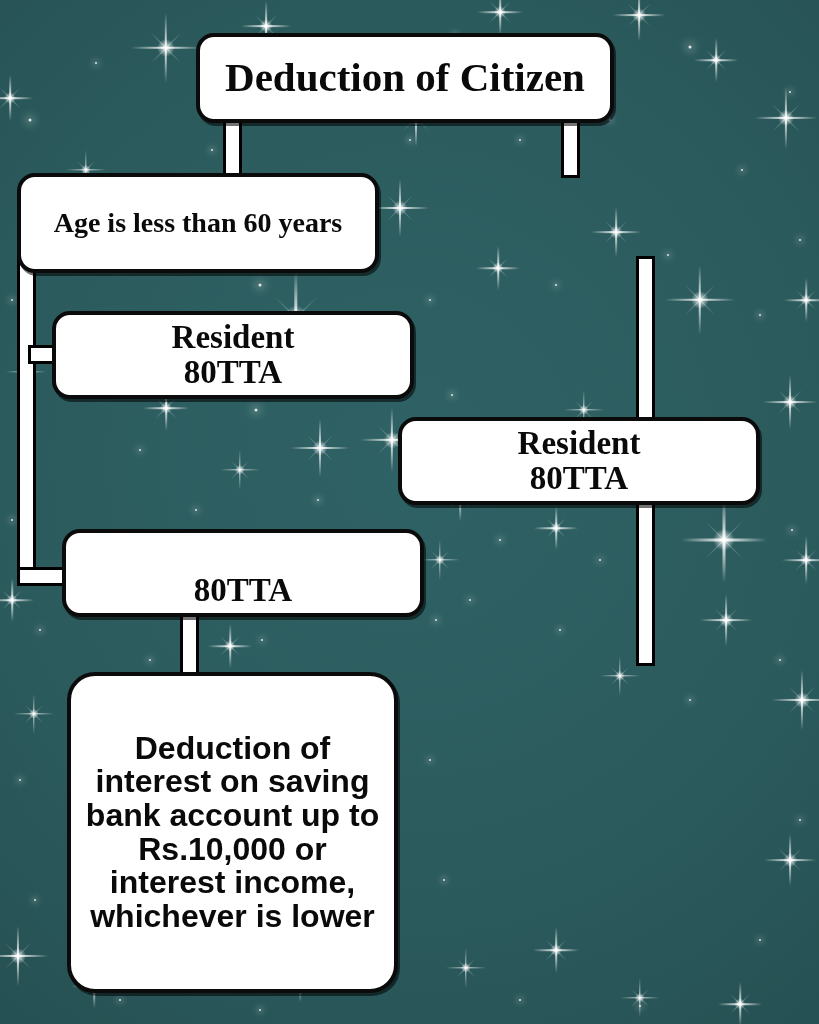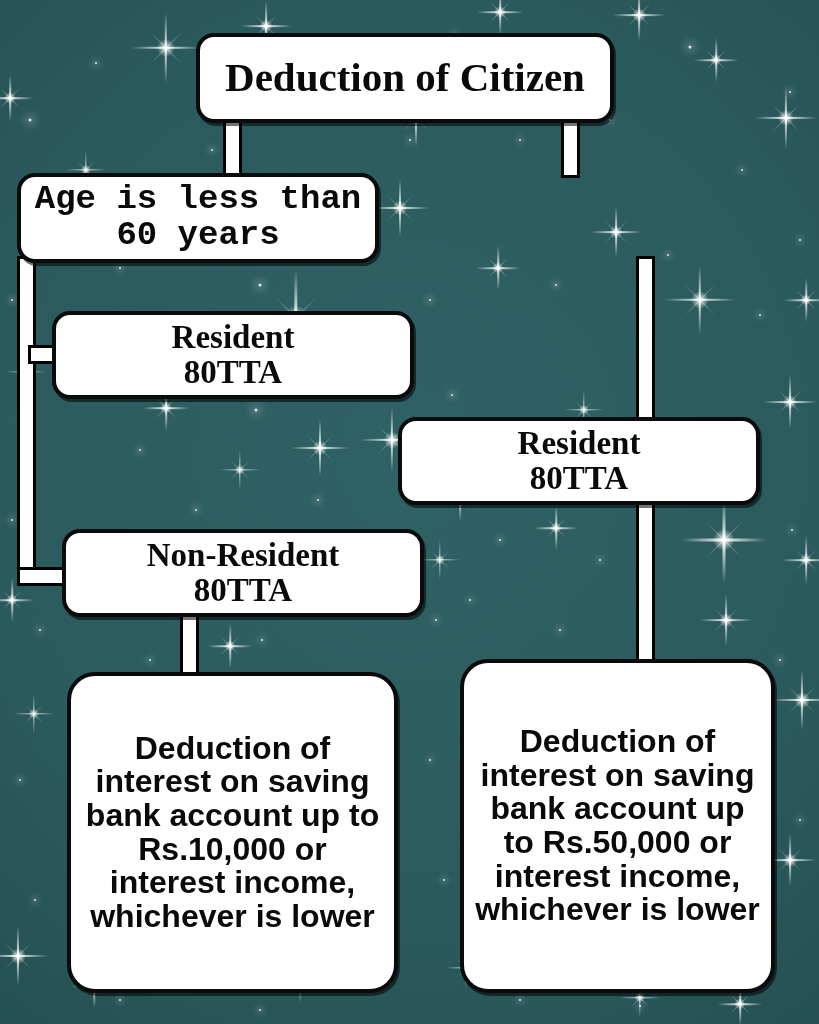--- a/index.html
+++ b/index.html
@@ -94,21 +94,21 @@
     text-align: center;
     color: #0a0a0a;
     box-shadow: 2px 3px 0 rgba(0,0,0,.55);
     padding: 2px 8px;
     line-height: 1.05;
   }
   .serif { font-family: "Liberation Serif", "DejaVu Serif", serif; font-weight: bold; }
   .sans  { font-family: "Liberation Sans", "DejaVu Sans", sans-serif; font-weight: bold; }
 
   #node-title     { left: 196px; top: 33px;  width: 418px; height: 90px;  font-size: 41px; }
-  #node-under60   { left: 17px;  top: 173px; width: 362px; height: 90px;  font-size: 34px; font-family: Liberation Mono, monospace; }
+  #node-under60   { left: 17px;  top: 173px; width: 362px; height: 100px;  font-size: 28px; }
   #node-senior    { left: 442px; top: 173px; width: 360px; height: 90px;  font-size: 41px; }
   #node-res-left  { left: 52px;  top: 311px; width: 362px; height: 88px;  font-size: 33px; }
   #node-res-right { left: 398px; top: 417px; width: 362px; height: 88px;  font-size: 33px; }
   #node-nonres    { left: 62px;  top: 529px; width: 362px; height: 88px;  font-size: 33px; }
   #node-ded-left  { left: 67px;  top: 672px; width: 331px; height: 321px; font-size: 32px; border-radius: 28px; }
   #node-ded-right { left: 460px; top: 659px; width: 315px; height: 334px; font-size: 32px; border-radius: 28px; }
 
   .node .txt { display: block; width: 100%; }
 </style>
 <style>.burst[data-id="b166_48"]::before{width:70px;height:2.45px;}.burst[data-id="b166_48"]::after{height:70px;width:2.45px;}.burst[data-id="b166_48"] > u::before{width:43.4px;height:1px;}.burst[data-id="b166_48"] > u::after{height:43.4px;width:1px;}</style><style>.burst[data-id="b266_26"]::before{width:50px;height:1.7500000000000002px;}.burst[data-id="b266_26"]::after{height:50px;width:1.7500000000000002px;}.burst[data-id="b266_26"] > u::before{width:31px;height:1px;}.burst[data-id="b266_26"] > u::after{height:31px;width:1px;}</style><style>.burst[data-id="b416_118"]::before{width:58px;height:2.0300000000000002px;}.burst[data-id="b416_118"]::after{height:58px;width:2.0300000000000002px;}.burst[data-id="b416_118"] > u::before{width:35.96px;height:1px;}.burst[data-id="b416_118"] > u::after{height:35.96px;width:1px;}</style><style>.burst[data-id="b500_12"]::before{width:46px;height:1.61px;}.burst[data-id="b500_12"]::after{height:46px;width:1.61px;}.burst[data-id="b500_12"] > u::before{width:28.52px;height:1px;}.burst[data-id="b500_12"] > u::after{height:28.52px;width:1px;}</style><style>.burst[data-id="b639_15"]::before{width:52px;height:1.8200000000000003px;}.burst[data-id="b639_15"]::after{height:52px;width:1.8200000000000003px;}.burst[data-id="b639_15"] > u::before{width:32.24px;height:1px;}.burst[data-id="b639_15"] > u::after{height:32.24px;width:1px;}</style><style>.burst[data-id="b716_60"]::before{width:44px;height:1.54px;}.burst[data-id="b716_60"]::after{height:44px;width:1.54px;}.burst[data-id="b716_60"] > u::before{width:27.28px;height:1px;}.burst[data-id="b716_60"] > u::after{height:27.28px;width:1px;}</style><style>.burst[data-id="b786_118"]::before{width:62px;height:2.1700000000000004px;}.burst[data-id="b786_118"]::after{height:62px;width:2.1700000000000004px;}.burst[data-id="b786_118"] > u::before{width:38.44px;height:1px;}.burst[data-id="b786_118"] > u::after{height:38.44px;width:1px;}</style><style>.burst[data-id="b10_98"]::before{width:46px;height:1.61px;}.burst[data-id="b10_98"]::after{height:46px;width:1.61px;}.burst[data-id="b10_98"] > u::before{width:28.52px;height:1px;}.burst[data-id="b10_98"] > u::after{height:28.52px;width:1px;}</style><style>.burst[data-id="b86_170"]::before{width:40px;height:1.4000000000000001px;}.burst[data-id="b86_170"]::after{height:40px;width:1.4000000000000001px;}.burst[data-id="b86_170"] > u::before{width:24.8px;height:1px;}.burst[data-id="b86_170"] > u::after{height:24.8px;width:1px;}</style><style>.burst[data-id="b296_318"]::before{width:96px;height:3.3600000000000003px;}.burst[data-id="b296_318"]::after{height:96px;width:3.3600000000000003px;}.burst[data-id="b296_318"] > u::before{width:59.519999999999996px;height:1px;}.burst[data-id="b296_318"] > u::after{height:59.519999999999996px;width:1px;}</style><style>.burst[data-id="b400_208"]::before{width:58px;height:2.0300000000000002px;}.burst[data-id="b400_208"]::after{height:58px;width:2.0300000000000002px;}.burst[data-id="b400_208"] > u::before{width:35.96px;height:1px;}.burst[data-id="b400_208"] > u::after{height:35.96px;width:1px;}</style><style>.burst[data-id="b498_268"]::before{width:44px;height:1.54px;}.burst[data-id="b498_268"]::after{height:44px;width:1.54px;}.burst[data-id="b498_268"] > u::before{width:27.28px;height:1px;}.burst[data-id="b498_268"] > u::after{height:27.28px;width:1px;}</style><style>.burst[data-id="b616_232"]::before{width:50px;height:1.7500000000000002px;}.burst[data-id="b616_232"]::after{height:50px;width:1.7500000000000002px;}.burst[data-id="b616_232"] > u::before{width:31px;height:1px;}.burst[data-id="b616_232"] > u::after{height:31px;width:1px;}</style><style>.burst[data-id="b700_300"]::before{width:70px;height:2.45px;}.burst[data-id="b700_300"]::after{height:70px;width:2.45px;}.burst[data-id="b700_300"] > u::before{width:43.4px;height:1px;}.burst[data-id="b700_300"] > u::after{height:43.4px;width:1px;}</style><style>.burst[data-id="b790_402"]::before{width:54px;height:1.8900000000000001px;}.burst[data-id="b790_402"]::after{height:54px;width:1.8900000000000001px;}.burst[data-id="b790_402"] > u::before{width:33.48px;height:1px;}.burst[data-id="b790_402"] > u::after{height:33.48px;width:1px;}</style><style>.burst[data-id="b26_372"]::before{width:40px;height:1.4000000000000001px;}.burst[data-id="b26_372"]::after{height:40px;width:1.4000000000000001px;}.burst[data-id="b26_372"] > u::before{width:24.8px;height:1px;}.burst[data-id="b26_372"] > u::after{height:24.8px;width:1px;}</style><style>.burst[data-id="b166_408"]::before{width:46px;height:1.61px;}.burst[data-id="b166_408"]::after{height:46px;width:1.61px;}.burst[data-id="b166_408"] > u::before{width:28.52px;height:1px;}.burst[data-id="b166_408"] > u::after{height:28.52px;width:1px;}</style><style>.burst[data-id="b240_470"]::before{width:40px;height:1.4000000000000001px;}.burst[data-id="b240_470"]::after{height:40px;width:1.4000000000000001px;}.burst[data-id="b240_470"] > u::before{width:24.8px;height:1px;}.burst[data-id="b240_470"] > u::after{height:24.8px;width:1px;}</style><style>.burst[data-id="b320_448"]::before{width:58px;height:2.0300000000000002px;}.burst[data-id="b320_448"]::after{height:58px;width:2.0300000000000002px;}.burst[data-id="b320_448"] > u::before{width:35.96px;height:1px;}.burst[data-id="b320_448"] > u::after{height:35.96px;width:1px;}</style><style>.burst[data-id="b392_440"]::before{width:64px;height:2.24px;}.burst[data-id="b392_440"]::after{height:64px;width:2.24px;}.burst[data-id="b392_440"] > u::before{width:39.68px;height:1px;}.burst[data-id="b392_440"] > u::after{height:39.68px;width:1px;}</style><style>.burst[data-id="b460_498"]::before{width:46px;height:1.61px;}.burst[data-id="b460_498"]::after{height:46px;width:1.61px;}.burst[data-id="b460_498"] > u::before{width:28.52px;height:1px;}.burst[data-id="b460_498"] > u::after{height:28.52px;width:1px;}</style><style>.burst[data-id="b584_410"]::before{width:40px;height:1.4000000000000001px;}.burst[data-id="b584_410"]::after{height:40px;width:1.4000000000000001px;}.burst[data-id="b584_410"] > u::before{width:24.8px;height:1px;}.burst[data-id="b584_410"] > u::after{height:24.8px;width:1px;}</style><style>.burst[data-id="b724_540"]::before{width:86px;height:3.0100000000000002px;}.burst[data-id="b724_540"]::after{height:86px;width:3.0100000000000002px;}.burst[data-id="b724_540"] > u::before{width:53.32px;height:1px;}.burst[data-id="b724_540"] > u::after{height:53.32px;width:1px;}</style><style>.burst[data-id="b726_620"]::before{width:52px;height:1.8200000000000003px;}.burst[data-id="b726_620"]::after{height:52px;width:1.8200000000000003px;}.burst[data-id="b726_620"] > u::before{width:32.24px;height:1px;}.burst[data-id="b726_620"] > u::after{height:32.24px;width:1px;}</style><style>.burst[data-id="b12_600"]::before{width:44px;height:1.54px;}.burst[data-id="b12_600"]::after{height:44px;width:1.54px;}.burst[data-id="b12_600"] > u::before{width:27.28px;height:1px;}.burst[data-id="b12_600"] > u::after{height:27.28px;width:1px;}</style><style>.burst[data-id="b130_560"]::before{width:40px;height:1.4000000000000001px;}.burst[data-id="b130_560"]::after{height:40px;width:1.4000000000000001px;}.burst[data-id="b130_560"] > u::before{width:24.8px;height:1px;}.burst[data-id="b130_560"] > u::after{height:24.8px;width:1px;}</style><style>.burst[data-id="b440_560"]::before{width:40px;height:1.4000000000000001px;}.burst[data-id="b440_560"]::after{height:40px;width:1.4000000000000001px;}.burst[data-id="b440_560"] > u::before{width:24.8px;height:1px;}.burst[data-id="b440_560"] > u::after{height:24.8px;width:1px;}</style><style>.burst[data-id="b556_528"]::before{width:44px;height:1.54px;}.burst[data-id="b556_528"]::after{height:44px;width:1.54px;}.burst[data-id="b556_528"] > u::before{width:27.28px;height:1px;}.burst[data-id="b556_528"] > u::after{height:27.28px;width:1px;}</style><style>.burst[data-id="b802_700"]::before{width:60px;height:2.1px;}.burst[data-id="b802_700"]::after{height:60px;width:2.1px;}.burst[data-id="b802_700"] > u::before{width:37.2px;height:1px;}.burst[data-id="b802_700"] > u::after{height:37.2px;width:1px;}</style><style>.burst[data-id="b34_714"]::before{width:40px;height:1.4000000000000001px;}.burst[data-id="b34_714"]::after{height:40px;width:1.4000000000000001px;}.burst[data-id="b34_714"] > u::before{width:24.8px;height:1px;}.burst[data-id="b34_714"] > u::after{height:24.8px;width:1px;}</style><style>.burst[data-id="b230_646"]::before{width:44px;height:1.54px;}.burst[data-id="b230_646"]::after{height:44px;width:1.54px;}.burst[data-id="b230_646"] > u::before{width:27.28px;height:1px;}.burst[data-id="b230_646"] > u::after{height:27.28px;width:1px;}</style><style>.burst[data-id="b620_676"]::before{width:40px;height:1.4000000000000001px;}.burst[data-id="b620_676"]::after{height:40px;width:1.4000000000000001px;}.burst[data-id="b620_676"] > u::before{width:24.8px;height:1px;}.burst[data-id="b620_676"] > u::after{height:24.8px;width:1px;}</style><style>.burst[data-id="b790_860"]::before{width:52px;height:1.8200000000000003px;}.burst[data-id="b790_860"]::after{height:52px;width:1.8200000000000003px;}.burst[data-id="b790_860"] > u::before{width:32.24px;height:1px;}.burst[data-id="b790_860"] > u::after{height:32.24px;width:1px;}</style><style>.burst[data-id="b18_956"]::before{width:60px;height:2.1px;}.burst[data-id="b18_956"]::after{height:60px;width:2.1px;}.burst[data-id="b18_956"] > u::before{width:37.2px;height:1px;}.burst[data-id="b18_956"] > u::after{height:37.2px;width:1px;}</style><style>.burst[data-id="b94_986"]::before{width:44px;height:1.54px;}.burst[data-id="b94_986"]::after{height:44px;width:1.54px;}.burst[data-id="b94_986"] > u::before{width:27.28px;height:1px;}.burst[data-id="b94_986"] > u::after{height:27.28px;width:1px;}</style><style>.burst[data-id="b300_980"]::before{width:44px;height:1.54px;}.burst[data-id="b300_980"]::after{height:44px;width:1.54px;}.burst[data-id="b300_980"] > u::before{width:27.28px;height:1px;}.burst[data-id="b300_980"] > u::after{height:27.28px;width:1px;}</style><style>.burst[data-id="b466_968"]::before{width:40px;height:1.4000000000000001px;}.burst[data-id="b466_968"]::after{height:40px;width:1.4000000000000001px;}.burst[data-id="b466_968"] > u::before{width:24.8px;height:1px;}.burst[data-id="b466_968"] > u::after{height:24.8px;width:1px;}</style><style>.burst[data-id="b556_950"]::before{width:46px;height:1.61px;}.burst[data-id="b556_950"]::after{height:46px;width:1.61px;}.burst[data-id="b556_950"] > u::before{width:28.52px;height:1px;}.burst[data-id="b556_950"] > u::after{height:28.52px;width:1px;}</style><style>.burst[data-id="b640_998"]::before{width:40px;height:1.4000000000000001px;}.burst[data-id="b640_998"]::after{height:40px;width:1.4000000000000001px;}.burst[data-id="b640_998"] > u::before{width:24.8px;height:1px;}.burst[data-id="b640_998"] > u::after{height:24.8px;width:1px;}</style><style>.burst[data-id="b740_1004"]::before{width:44px;height:1.54px;}.burst[data-id="b740_1004"]::after{height:44px;width:1.54px;}.burst[data-id="b740_1004"] > u::before{width:27.28px;height:1px;}.burst[data-id="b740_1004"] > u::after{height:27.28px;width:1px;}</style><style>.burst[data-id="b806_560"]::before{width:48px;height:1.6800000000000002px;}.burst[data-id="b806_560"]::after{height:48px;width:1.6800000000000002px;}.burst[data-id="b806_560"] > u::before{width:29.759999999999998px;height:1px;}.burst[data-id="b806_560"] > u::after{height:29.759999999999998px;width:1px;}</style><style>.burst[data-id="b806_300"]::before{width:44px;height:1.54px;}.burst[data-id="b806_300"]::after{height:44px;width:1.54px;}.burst[data-id="b806_300"] > u::before{width:27.28px;height:1px;}.burst[data-id="b806_300"] > u::after{height:27.28px;width:1px;}</style></head>
@@ -375,26 +375,23 @@
 
   <div class="node serif" id="node-res-right">
     <span class="txt">
       <span>Resident</span><br>
       <span>80TTA</span>
     </span>
   </div>
 
   <div class="node serif" id="node-nonres">
     <span class="txt">
-      <span>Non-Resident</span><br>
+      <br>
       <span>80TTA</span>
     </span>
   </div>
 
   <div class="node sans" id="node-ded-left">
     <span class="txt">Deduction of interest on saving bank account up to Rs.10,000 or interest income, whichever is lower</span>
   </div>
 
-  <div class="node sans" id="node-ded-right">
-    <span class="txt">Deduction of interest on saving bank account up to Rs.50,000 or interest income, whichever is lower</span>
-  </div>
 
 </div>
 
 </body></html>

